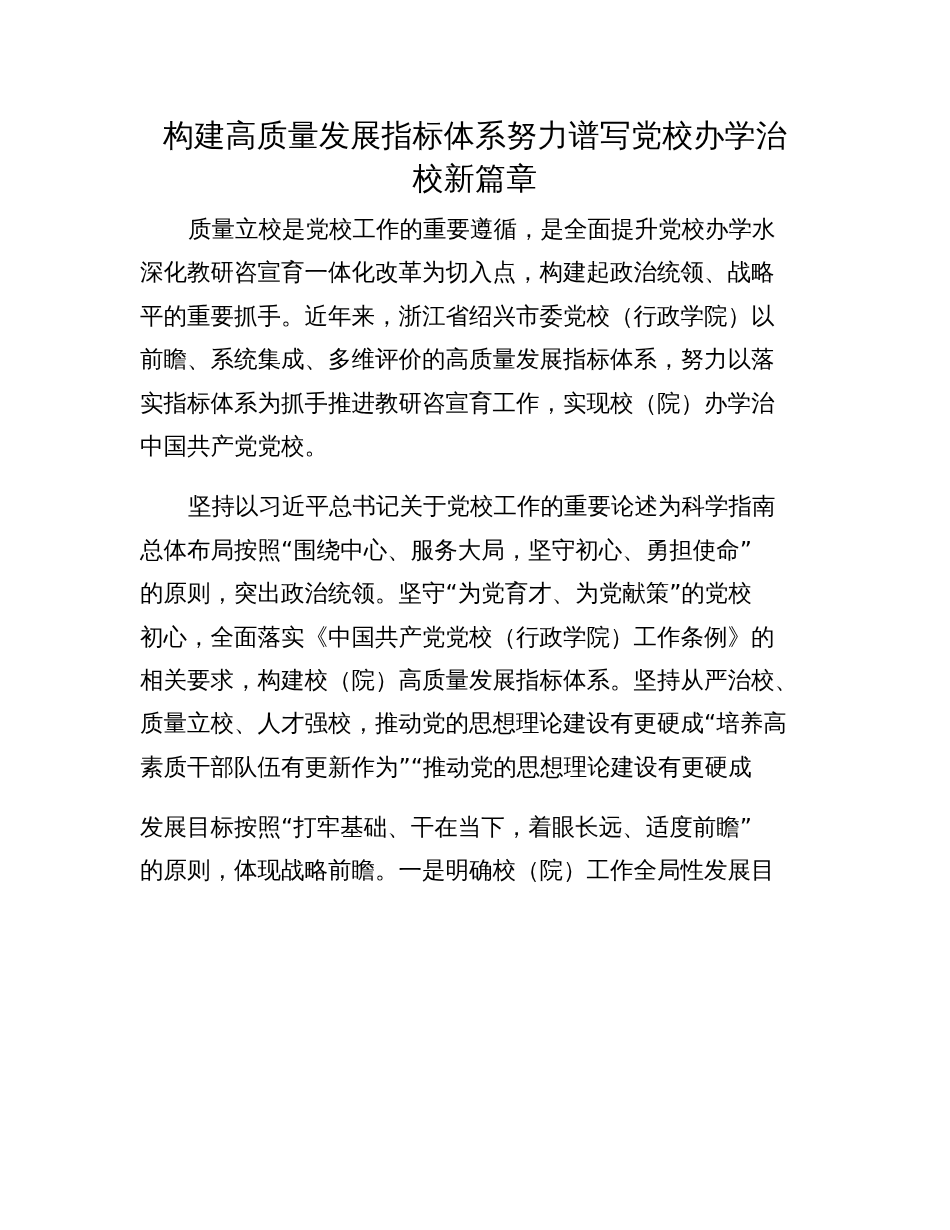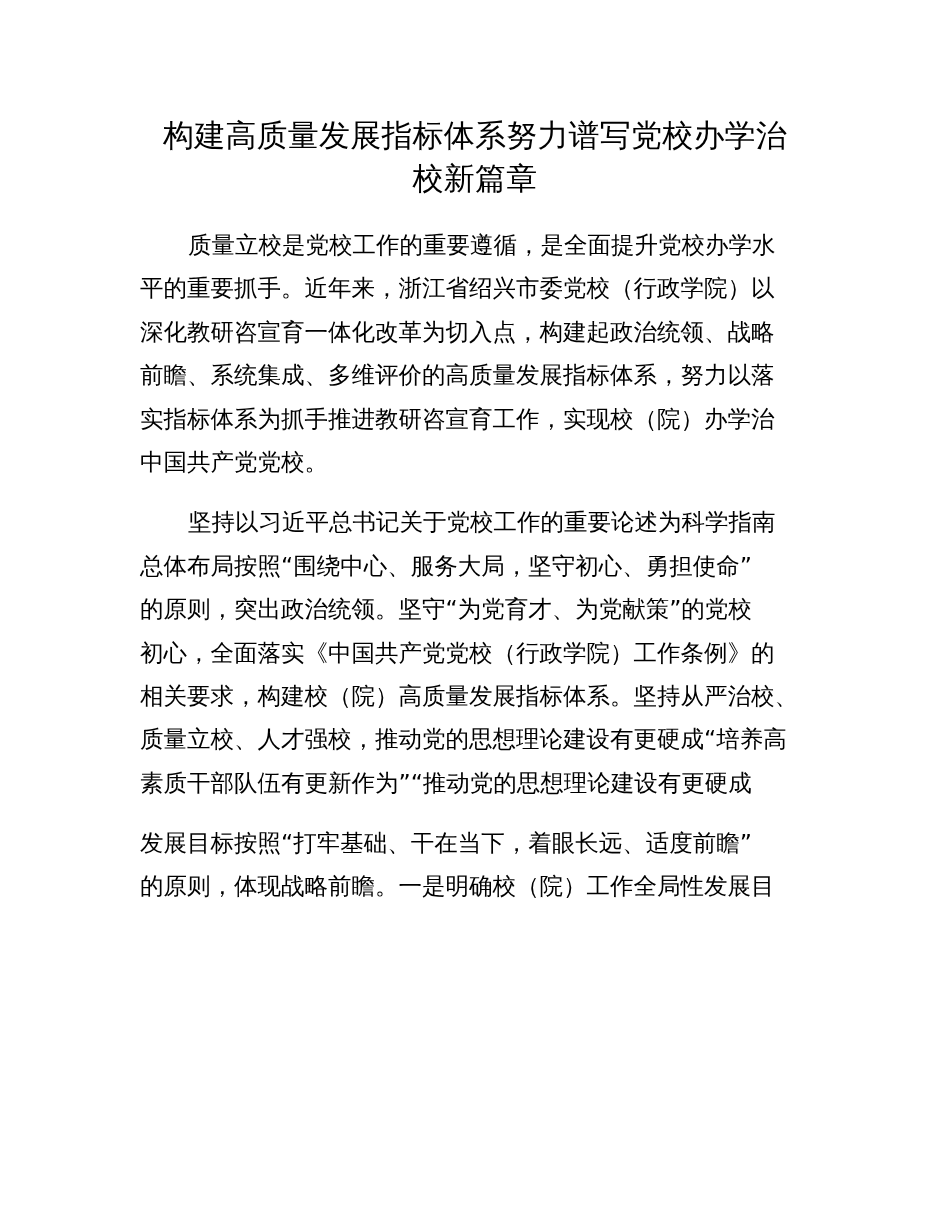--- a/index.html
+++ b/index.html
@@ -32,21 +32,21 @@
       font-size: 31px;
       line-height: 43px;
       font-weight: normal;
       letter-spacing: 0.2px;
       margin: 0;
     }
     .title span { display: block; white-space: nowrap; }
     .body {
       position: absolute;
       left: 140px;
-      top: 224px;
+      top: 208px;
       width: 672px;
     }
     .para {
       margin: 0 0 17px 0;
       font-size: 23.5px;
       line-height: 43.4px;
     }
     .line {
       display: block;
       white-space: nowrap;
@@ -61,22 +61,22 @@
 
   <h1 class="title">
     <span>构建高质量发展指标体系努力谱写党校办学治</span>
     <span>校新篇章</span>
   </h1>
 
   <div class="body">
 
     <p class="para">
       <span class="line indent">质量立校是党校工作的重要遵循，是全面提升党校办学水</span>
+      <span class="line">深化教研咨宣育一体化改革为切入点，构建起政治统领、战略</span>
       <span class="line">平的重要抓手。近年来，浙江省绍兴市委党校（行政学院）以</span>
-      <span class="line">深化教研咨宣育一体化改革为切入点，构建起政治统领、战略</span>
       <span class="line">前瞻、系统集成、多维评价的高质量发展指标体系，努力以落</span>
       <span class="line">实指标体系为抓手推进教研咨宣育工作，实现校（院）办学治</span>
       <span class="line">中国共产党党校。</span>
     </p>
 
     <p class="para">
       <span class="line indent">坚持以习近平总书记关于党校工作的重要论述为科学指南</span>
       <span class="line">总体布局按照“围绕中心、服务大局，坚守初心、勇担使命”</span>
       <span class="line">的原则，突出政治统领。坚守“为党育才、为党献策”的党校</span>
       <span class="line">初心，全面落实《中国共产党党校（行政学院）工作条例》的</span>

